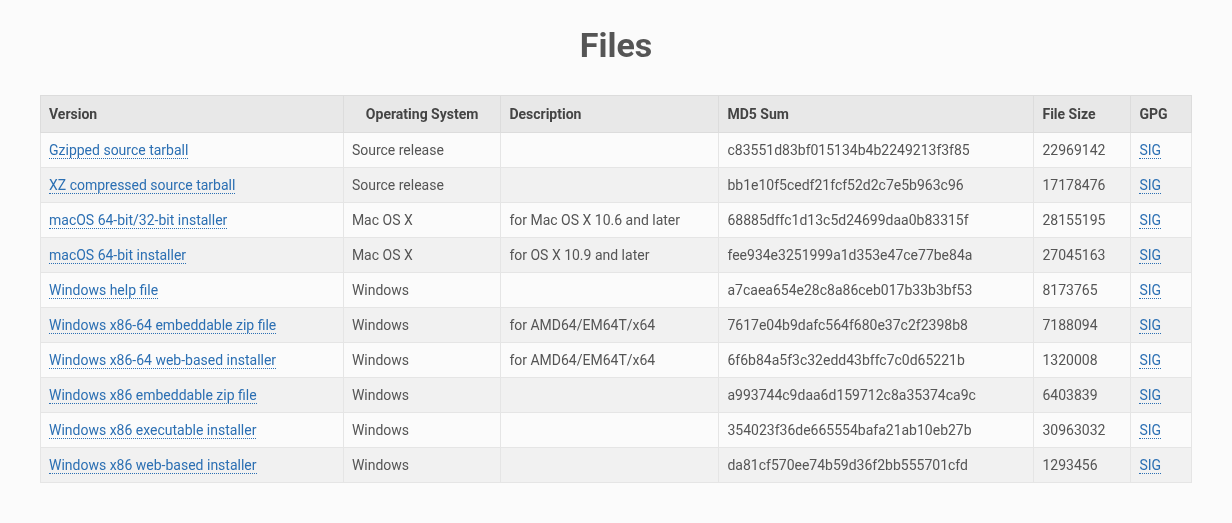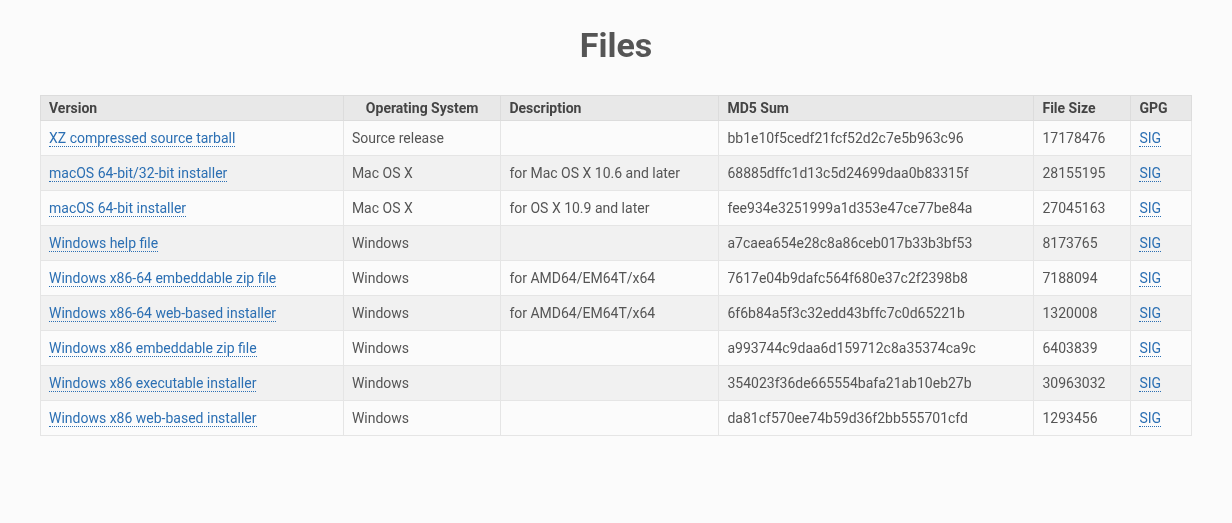--- a/index.html
+++ b/index.html
@@ -26,21 +26,21 @@
     table {
       width: 100%;
       border-collapse: collapse;
       font-size: 14px;
     }
     thead th {
       text-align: left;
       font-weight: 700;
       color: #444;
       background: #e8e8e8;
-      padding: 4px 8px;
+      padding: 10px 8px;
       border: 1px solid #dcdcdc;
     }
     tbody td {
       padding: 9px 8px;
       border: 1px solid #e5e5e5;
       color: #555;
     }
     tbody tr:nth-child(even) td {
       background: #f1f1f1;
     }
@@ -74,20 +74,28 @@
       <tr>
         <th class="col-version">Version</th>
         <th class="col-os">Operating System</th>
         <th class="col-desc">Description</th>
         <th class="col-md5">MD5 Sum</th>
         <th class="col-size">File Size</th>
         <th class="col-gpg">GPG</th>
       </tr>
     </thead>
     <tbody id="tbody">
+        <tr>
+          <td><a class="link" href="#">Gzipped source tarball</a></td>
+          <td>Source release</td>
+          <td></td>
+          <td class="md5">c83551d83bf015134b4b2249213f3f85</td>
+          <td>22969142</td>
+          <td><a class="link" href="#">SIG</a></td>
+        </tr>
         <tr>
           <td><a class="link" href="#">XZ compressed source tarball</a></td>
           <td>Source release</td>
           <td></td>
           <td class="md5">bb1e10f5cedf21fcf52d2c7e5b963c96</td>
           <td>17178476</td>
           <td><a class="link" href="#">SIG</a></td>
         </tr>
         <tr>
           <td><a class="link" href="#">macOS 64-bit/32-bit installer</a></td>

